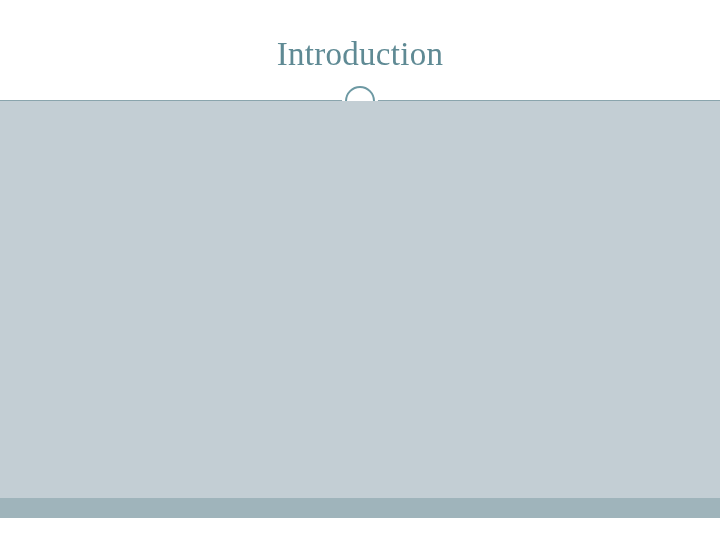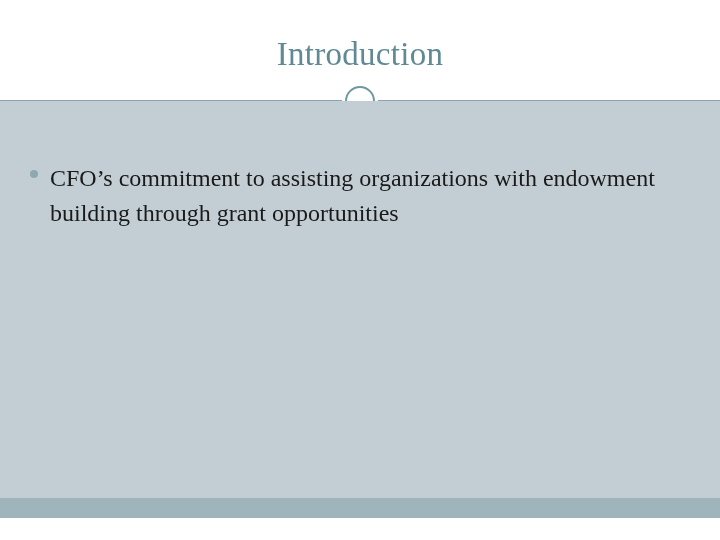--- a/index.html
+++ b/index.html
@@ -148,26 +148,20 @@
   <div class="divider"></div>
 
   <div class="ring-outer">
     <div class="ring-inner"></div>
   </div>
 
   <div class="body-area">
     <div class="bullets">
 
 
-      <div class="bullet">
-        <span class="bullet-marker">
-          <span class="bullet-dot"></span>
-        </span>
-        <span class="bullet-text">CFO’s commitment to assisting organizations with endowment building through grant opportunities</span>
-      </div>
 
 
     </div>
   </div>
 
   <div class="bottom-band"></div>
   <div class="bottom-white"></div>
 
 </div>
 

